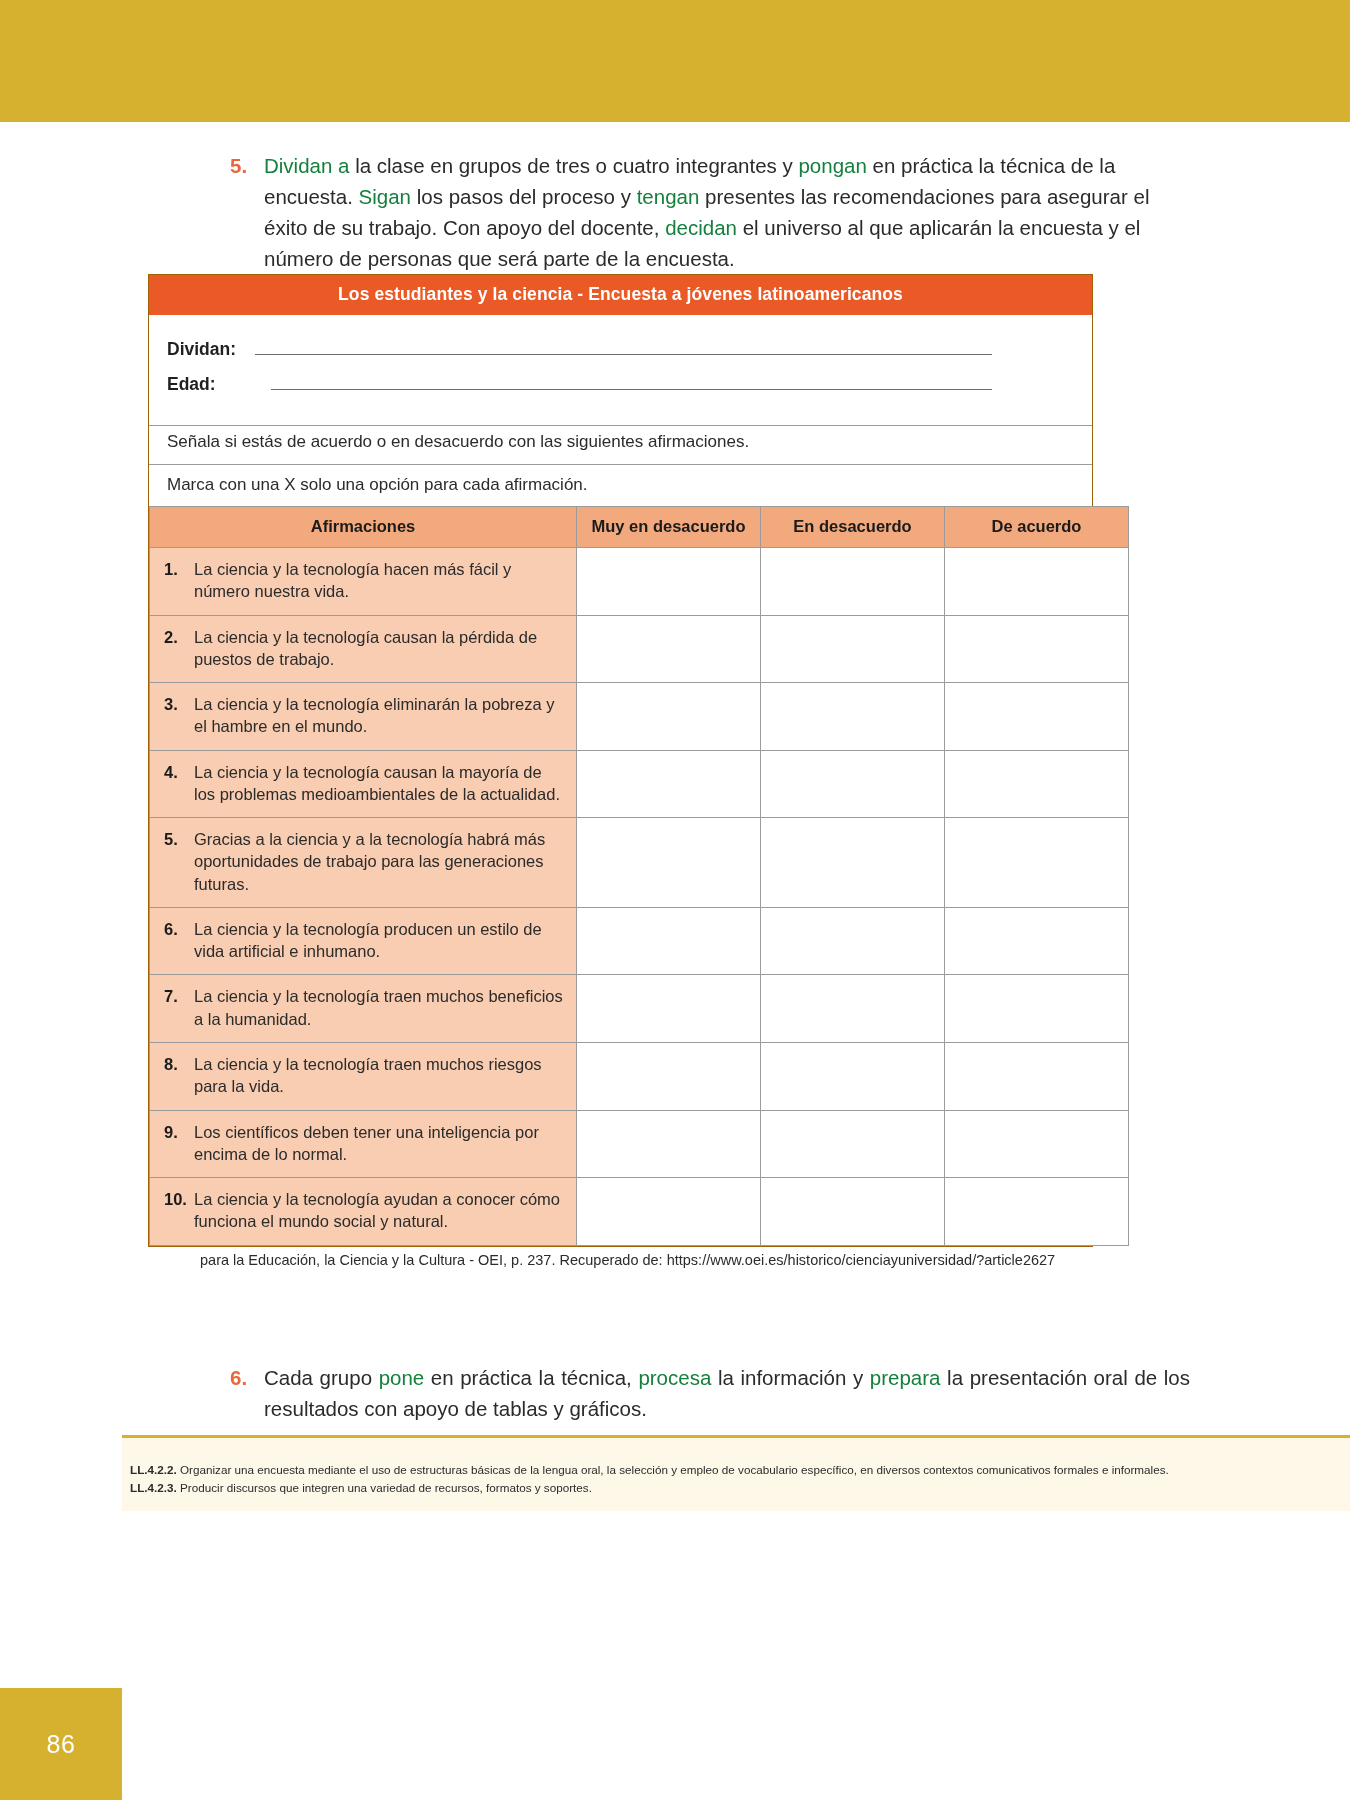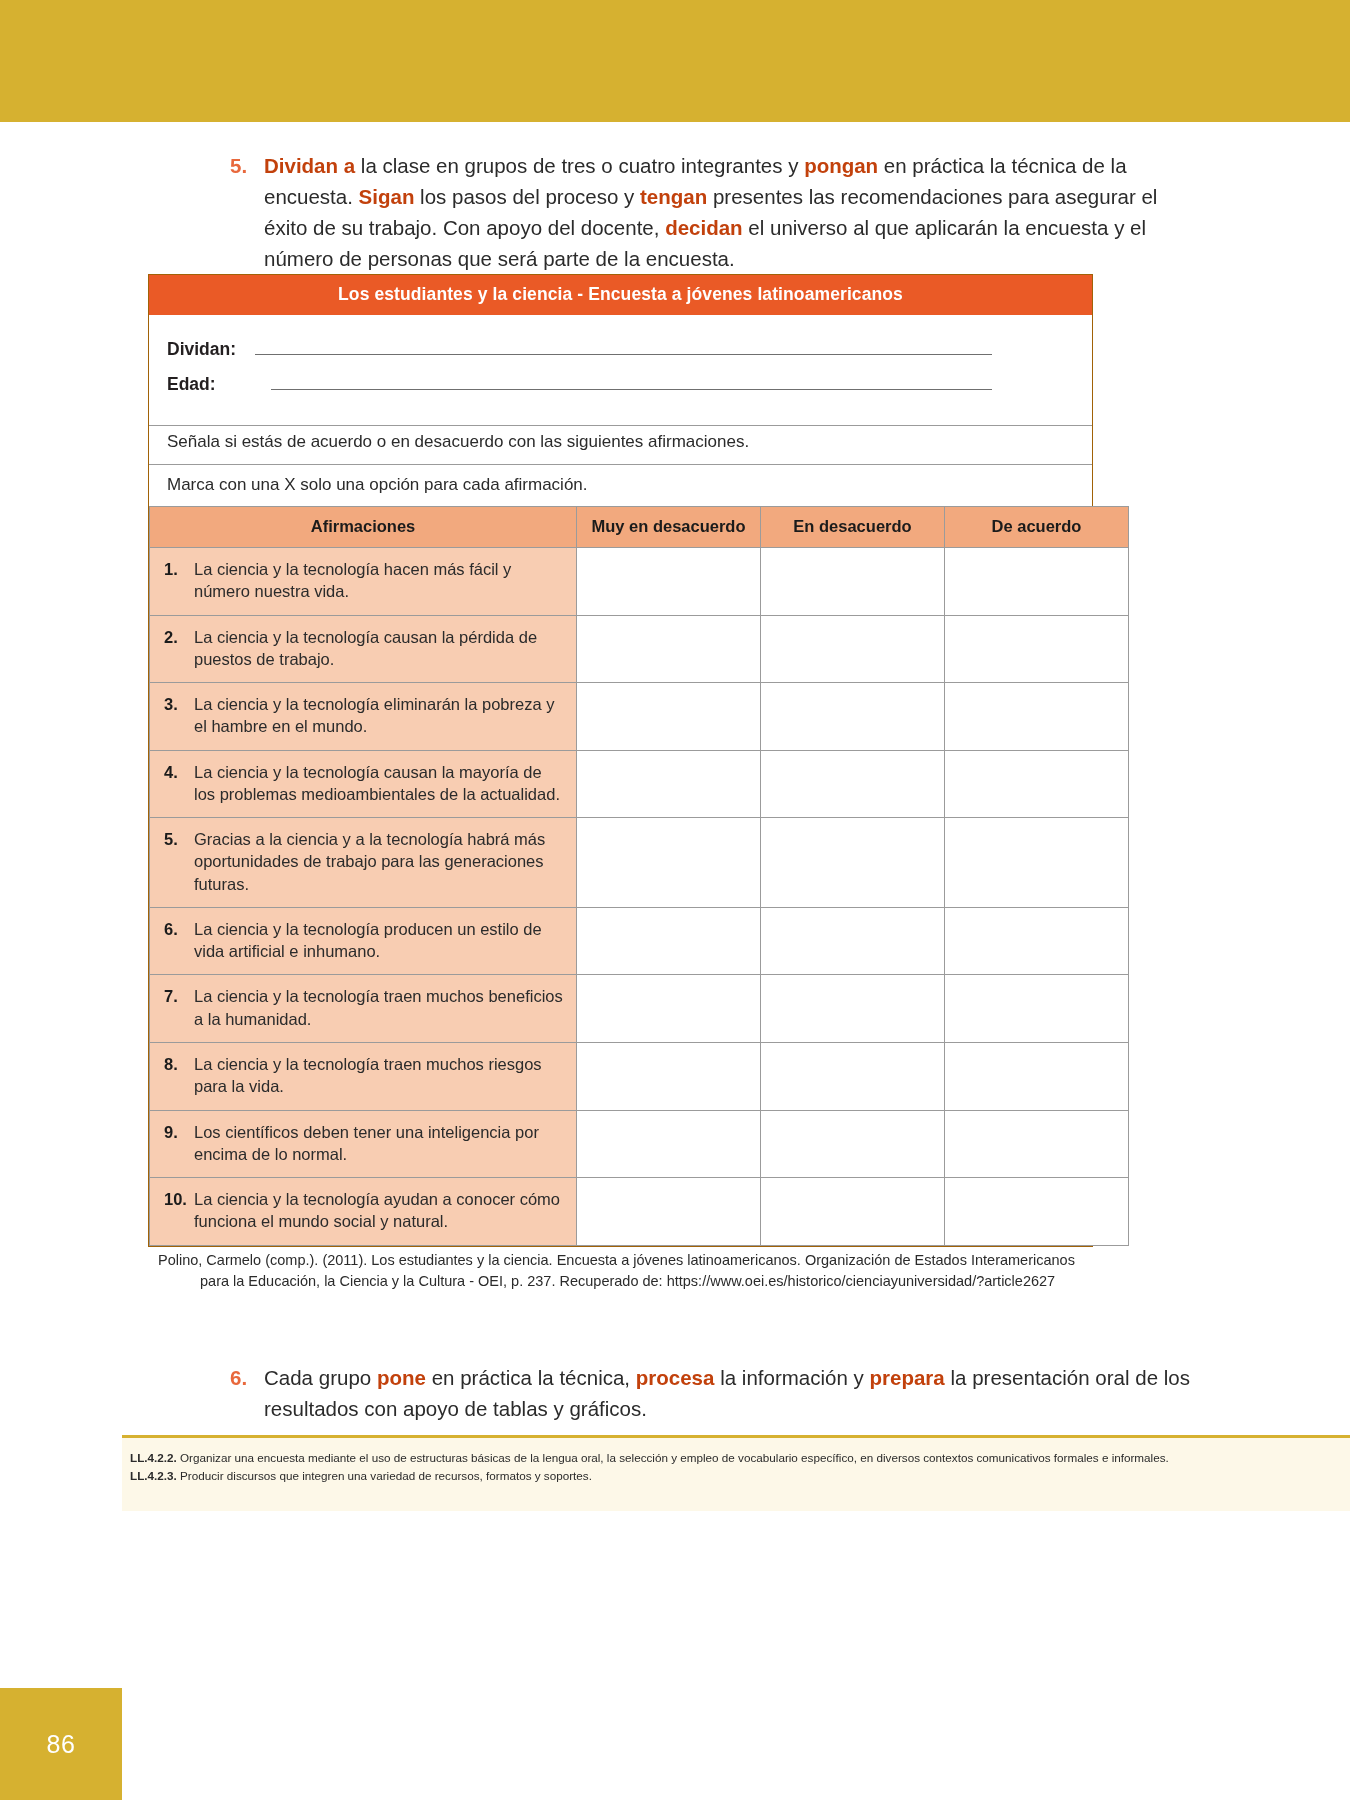--- a/index.html
+++ b/index.html
@@ -73,21 +73,21 @@
   .activity .num {
     color: #e8683c;
     font-weight: bold;
     width: 34px;
     flex: 0 0 34px;
     font-size: 20.5px;
   }
   .activity .body {
     flex: 1 1 auto;
   }
-  .activity b { font-weight: bold; color: #c2410c; }
+  .activity b { font-weight: normal; color: #15803d; }
 
   #activity-5 {
     position: absolute;
     left: 108px;
     top: 28px;
     width: 960px;
   }
   #activity-6 {
     position: absolute;
     left: 108px;
@@ -216,21 +216,21 @@
     position: absolute;
     left: 0;
     top: 1313px;
     width: 1228px;
     height: 76px;
     background: #fdf8e8;
     border-top: 3px solid #d6b130;
     box-sizing: border-box;
   }
   .standards .inner {
-    padding: 11px 40px 0 8px;
+    padding: 23px 40px 0 8px;
     font-size: 11.7px;
     line-height: 1.5;
     color: #2b2b2b;
   }
   .standards b { font-weight: bold; }
 </style>
 </head>
 <body>
 
 <div class="page">
@@ -384,21 +384,20 @@
               </td>
               <td class="opt-cell">&nbsp;</td>
               <td class="opt-cell">&nbsp;</td>
               <td class="opt-cell">&nbsp;</td>
             </tr>
           </tbody>
       </table>
     </div>
 
     <div class="source">
-      <div class="l1">Polino, Carmelo (comp.). (2011). Los estudiantes y la ciencia. Encuesta a jóvenes latinoamericanos. Organización de Estados Interamericanos</div>
       <div class="l2">para la Educación, la Ciencia y la Cultura - OEI, p. 237. Recuperado de: https://www.oei.es/historico/cienciayuniversidad/?article2627</div>
     </div>
 
     <div class="activity" id="activity-6">
       <div class="num">6.</div>
       <div class="body" id="activity-6-body"><span>Cada grupo </span><b>pone</b><span> en práctica la técnica, </span><b>procesa</b><span> la información y </span><b>prepara</b><span> la presentación oral de los resultados con apoyo de tablas y gráficos.</span></div>
     </div>
 
     <div class="standards">
       <div class="inner" id="standards-inner">

